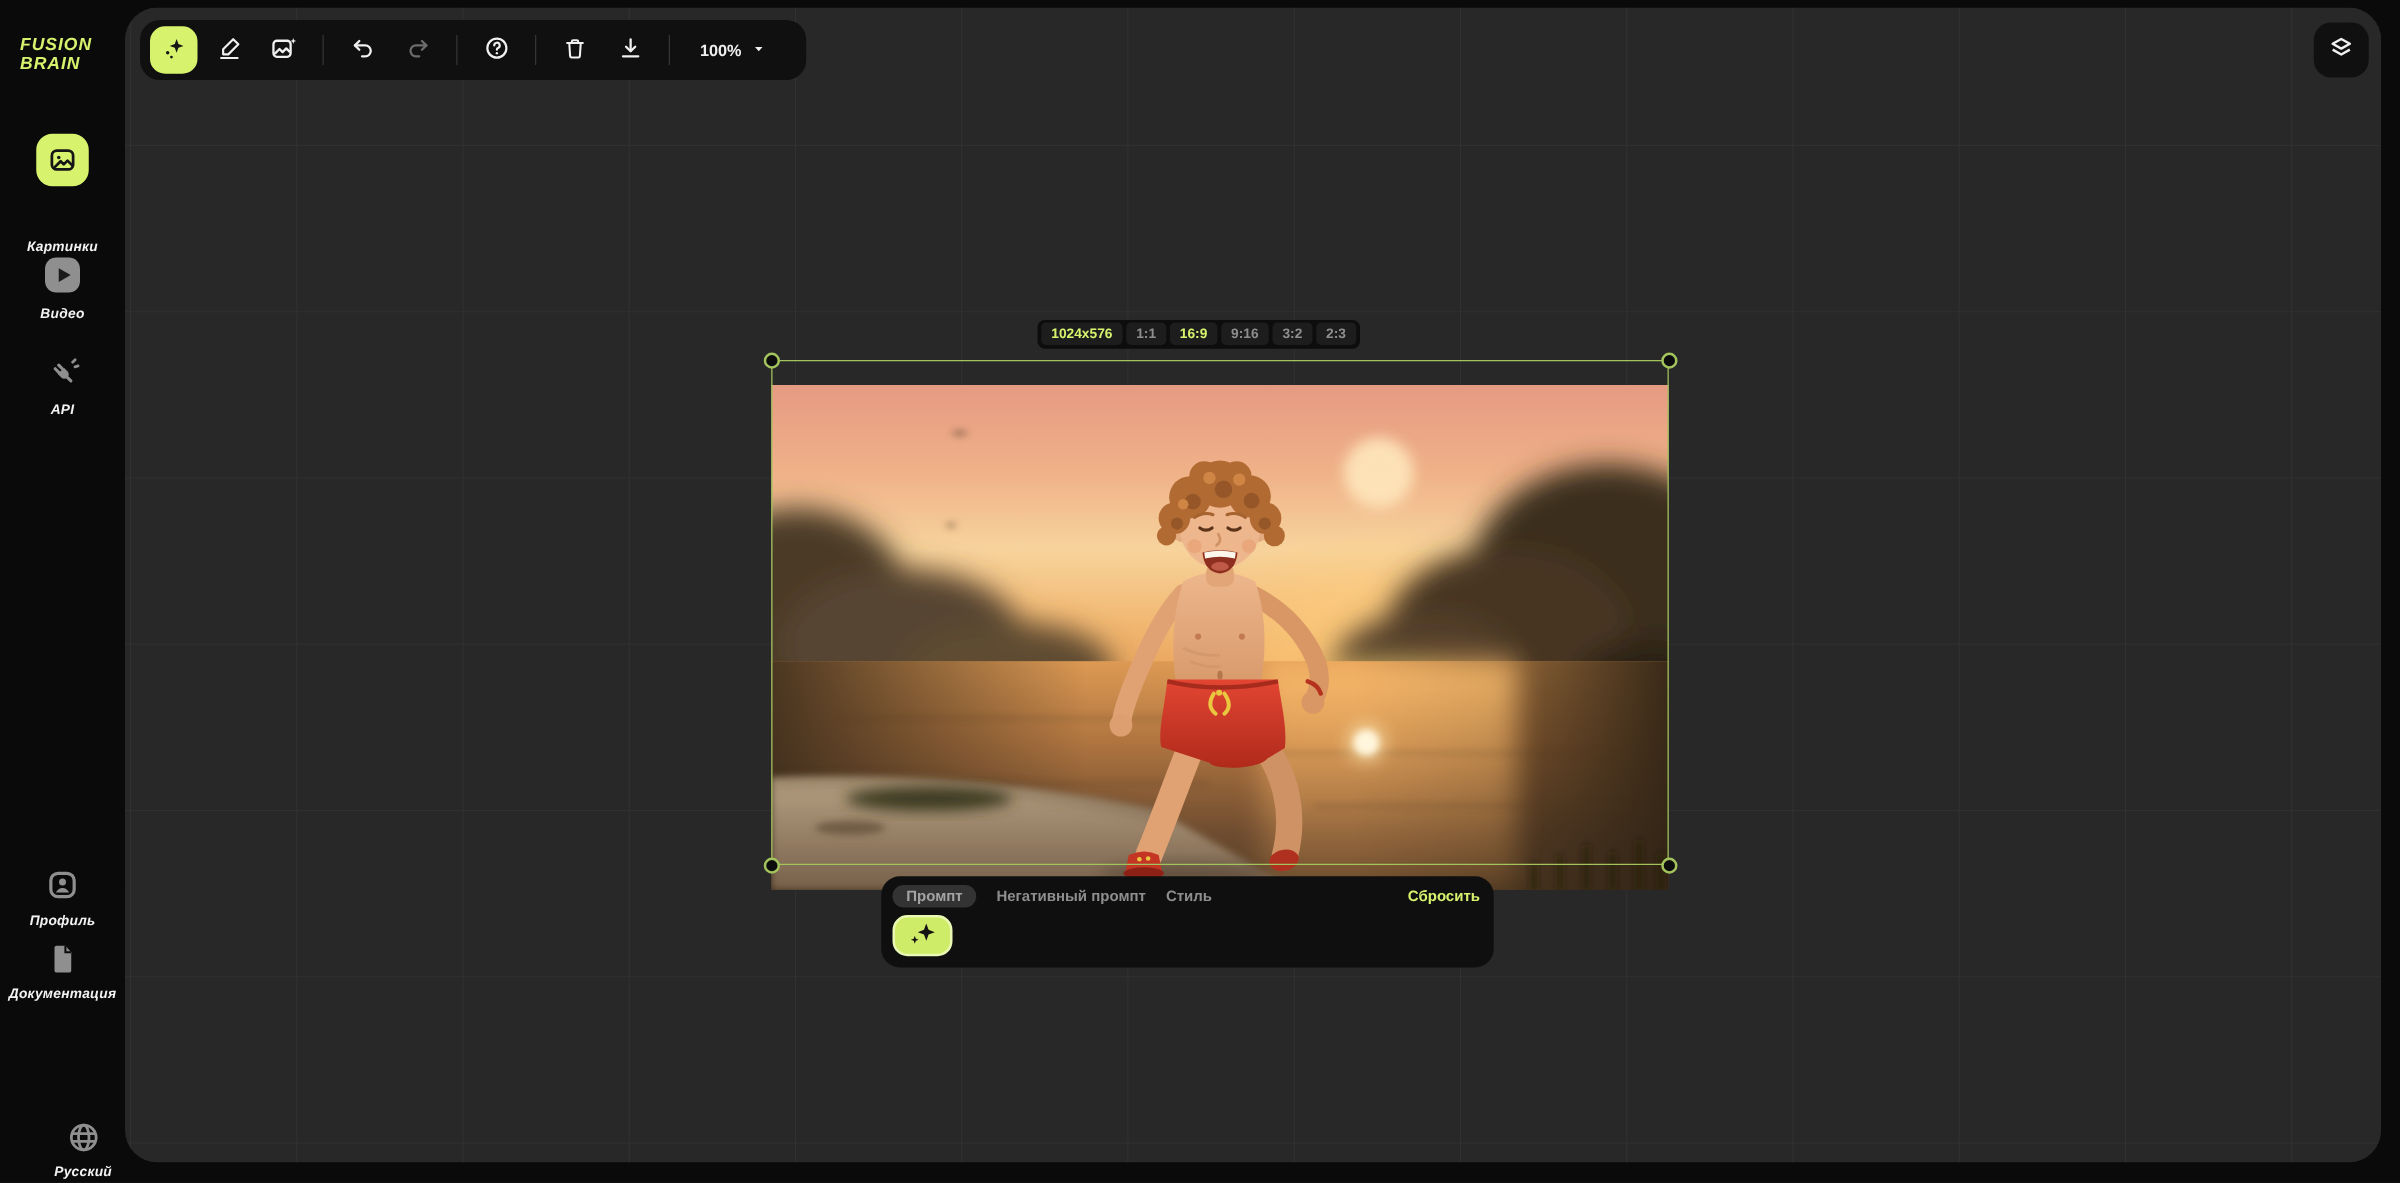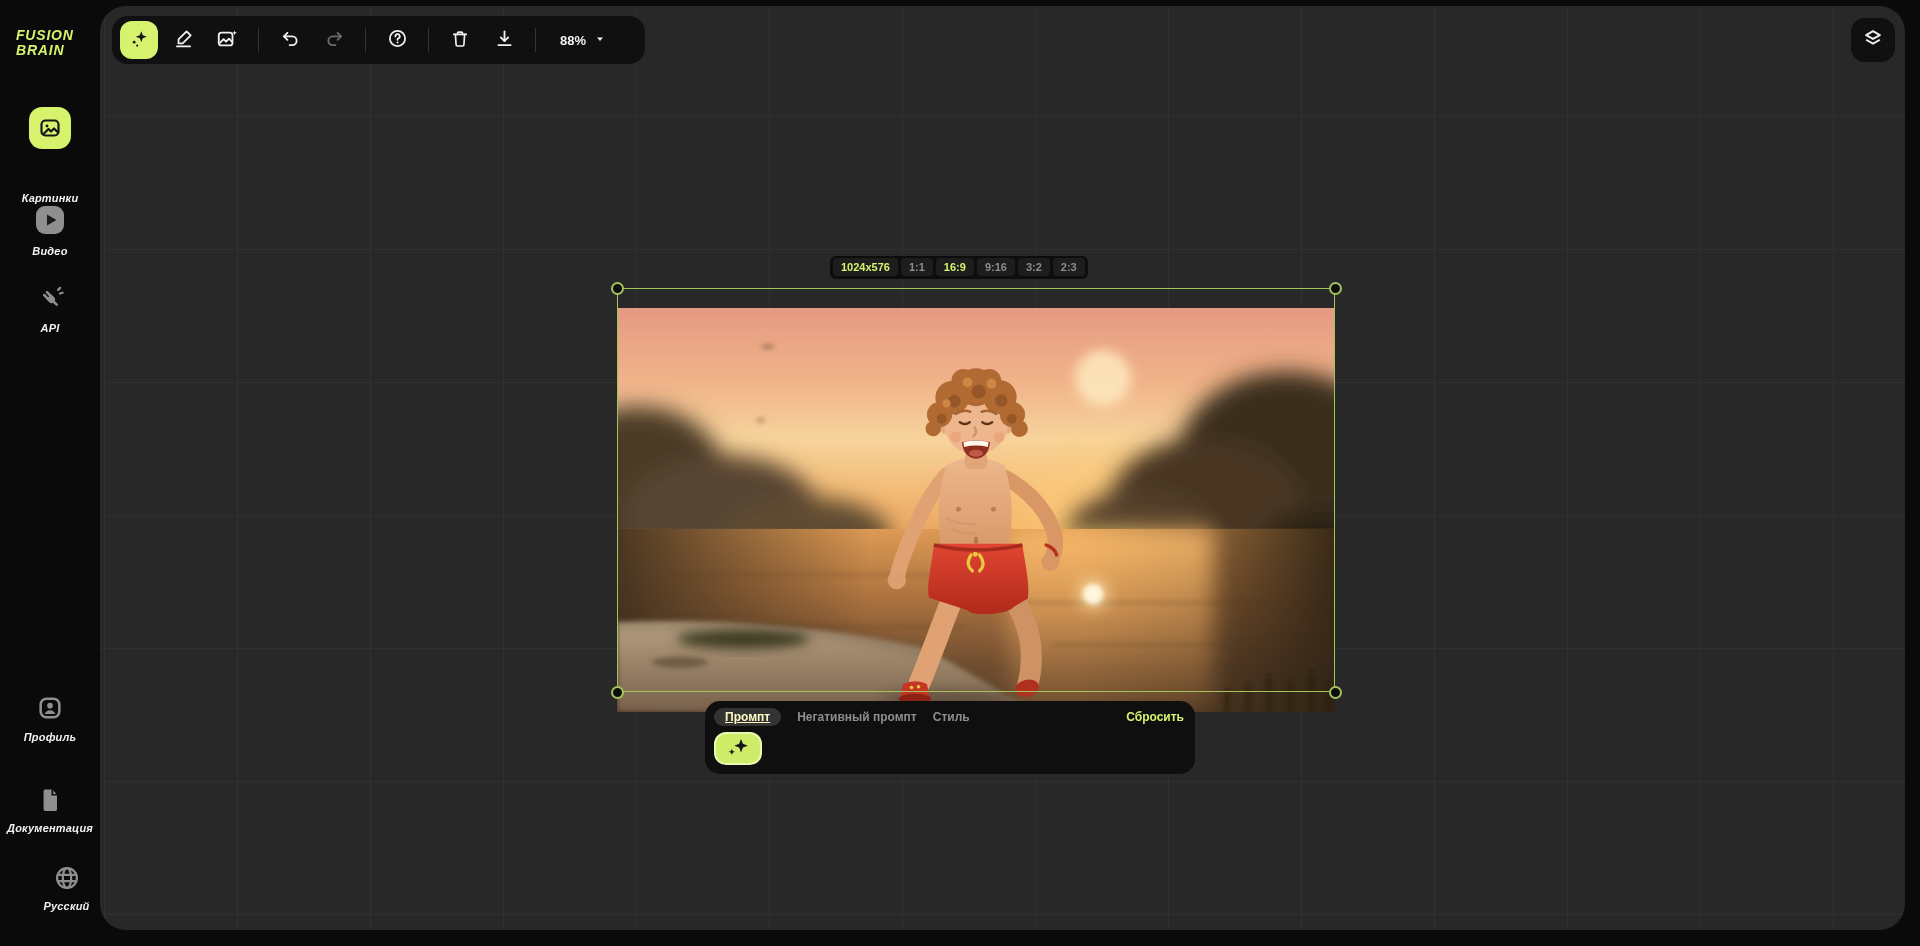--- a/index.html
+++ b/index.html
@@ -52,21 +52,21 @@
   .sel-frame { position:absolute; left:517px; top:282px; width:718px; height:404px;
     border:1.5px solid #a3c35c; z-index:10; pointer-events:none; }
   .handle { position:absolute; width:13px; height:13px; border-radius:50%; background:#0d0d0d;
     border:2px solid #a3c35c; z-index:12; cursor:pointer; }
 
   
   .prompt-panel { position:absolute; left:605px; top:695px; width:490px; background:#0f0f0f;
     border-radius:15px; padding:7px 9px 9px 9px; z-index:45; }
   .tabs-row { display:flex; align-items:center; gap:16px; padding:0 2px 6px 0; }
   .tab { font-size:12px; font-weight:700; color:#8e8e8e; cursor:pointer; white-space:nowrap; }
-  .tab.active { color:#fef9c3; background:#333333; border-radius:999px; padding:2px 11px;text-decoration:underline; }
+  .tab.active { color:#a3a3a3; background:#333333; border-radius:999px; padding:2px 11px; }
   .reset-link { margin-left:auto; color:#d7f36e; font-size:12px; font-weight:700; cursor:pointer; }
   .input-row { display:flex; gap:8px; align-items:stretch; }
   .prompt-box { position:relative; flex:1; background:#2e2e30; border-radius:10px; padding:7px 36px 7px 12px;
     color:#f5f5f5; font-size:14px; font-weight:600; line-height:1.5; cursor:text; }
   .wand { position:absolute; right:9px; top:9px; color:#d7f36e; }
   .generate-btn { width:48px; border-radius:12px; background:#cfec69; border:2px solid #e9f8b2;
     display:flex; align-items:center; justify-content:center; color:#141414; cursor:pointer; }
 </style>
 </head>
 <body>
@@ -118,31 +118,31 @@
     <div class="side-icon-box gray-ic">
       <svg width="28" height="28" viewBox="0 0 24 24" fill="none" stroke="#8f8f8f" stroke-width="2.2" stroke-linejoin="round">
         <rect x="4" y="4" width="16" height="16" rx="5"></rect>
         <circle cx="12" cy="10" r="2.4" fill="#8f8f8f" stroke="none"></circle>
         <path d="M7.5 17.2c.8-2.1 2.5-3.2 4.5-3.2s3.7 1.1 4.5 3.2" fill="#8f8f8f" stroke="none"></path>
       </svg>
     </div>
     <div class="side-label" style="margin-top:9px;">Профиль</div>
   </div>
 
-  <div class="side-item" style="top:786px;">
+  <div class="side-item" style="top:753px;">
     <div class="side-icon-box gray-ic">
       <svg width="28" height="28" viewBox="0 0 24 24">
         <path d="M6.5 4.5A1.5 1.5 0 0 1 8 3h6l4 4.5V20a1.5 1.5 0 0 1-1.5 1.5H8A1.5 1.5 0 0 1 6.5 20z" fill="#8f8f8f"></path>
         <path d="M14 3v4.5h4" fill="none" stroke="#0a0a0a" stroke-width="1.4"></path>
       </svg>
     </div>
     <div class="side-label" style="margin-top:8px;">Документация</div>
   </div>
 
-  <div class="side-item" style="top:864px;padding-left:33px;">
+  <div class="side-item" style="top:896px;padding-left:33px;">
     <div class="side-icon-box gray-ic">
       <svg width="28" height="28" viewBox="0 0 24 24" fill="none" stroke="#8f8f8f" stroke-width="1.9">
         <circle cx="12" cy="12" r="8.5"></circle>
         <ellipse cx="12" cy="12" rx="3.6" ry="8.5"></ellipse>
         <path d="M4 9.3h16M4 14.7h16"></path>
       </svg>
     </div>
     <div class="side-label" style="margin-top:8px;">Русский</div>
   </div>
 </aside>
@@ -217,21 +217,21 @@
       <span>
         <svg width="21" height="21" viewBox="0 0 24 24" fill="none" stroke="currentColor" stroke-width="2.1" stroke-linecap="round" stroke-linejoin="round">
           <path d="M12 4v10.5"></path>
             <path d="M7.8 10.7l4.2 4.2 4.2-4.2"></path>
             <path d="M5 19.5h14"></path>
         </svg>
       </span>
     </button>
     <div class="tb-divider"></div>
     <div class="zoom-ctl">
-      <span>88%</span>
+      <span>100%</span>
       <span>
         <svg width="12" height="12" viewBox="0 0 24 24" fill="currentColor">
             <path d="M6 9h12l-6 7z"></path>
           </svg>
       </span>
     </div>
   </div>
 
   <button class="layers-btn">
     <span>

